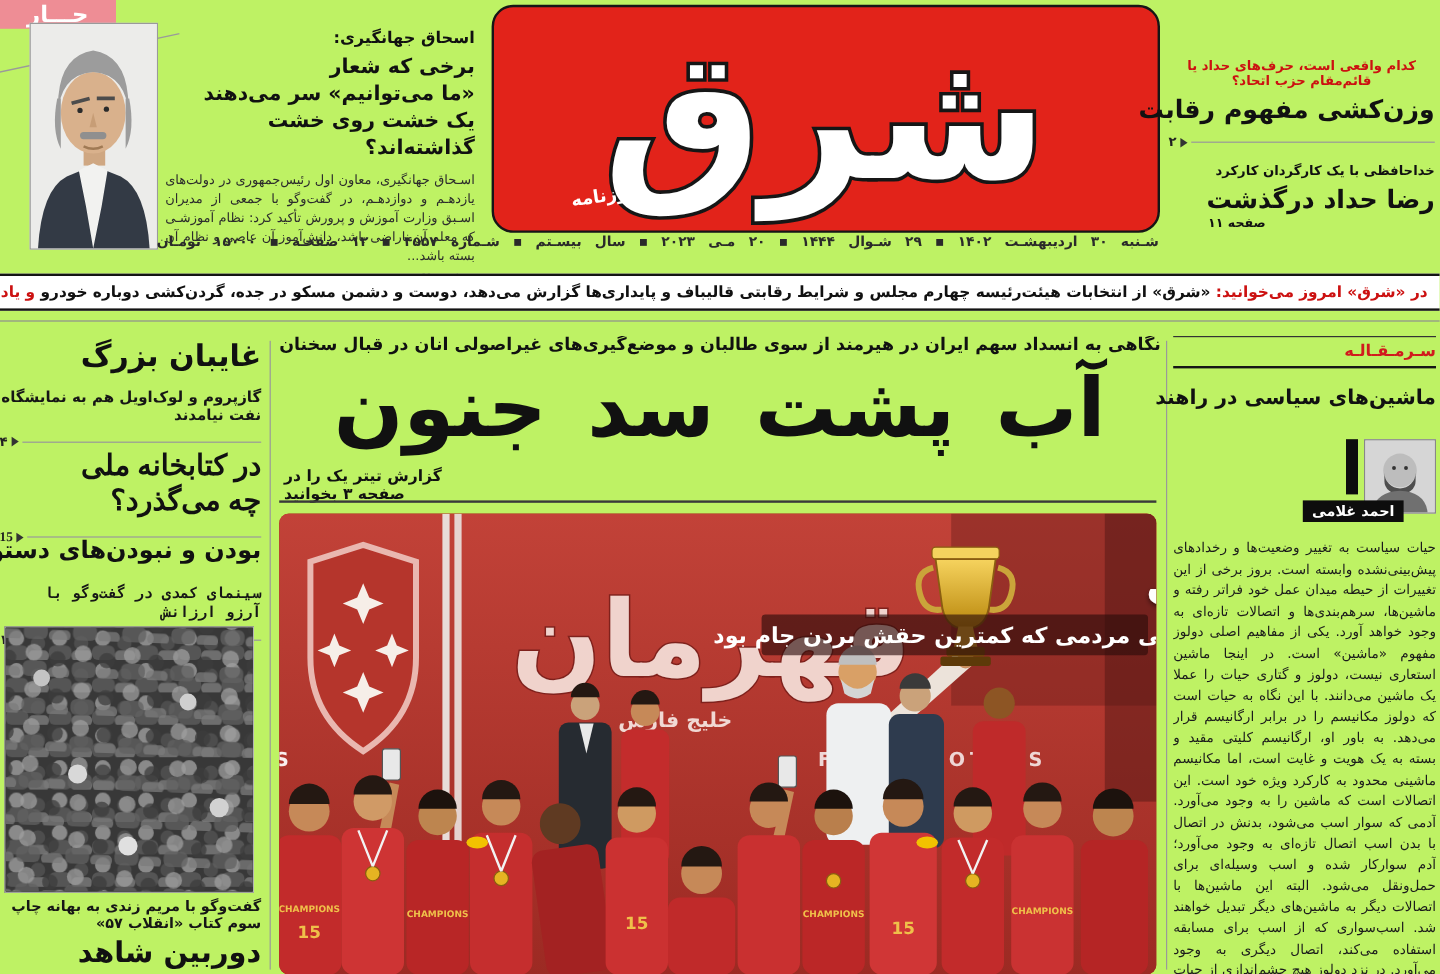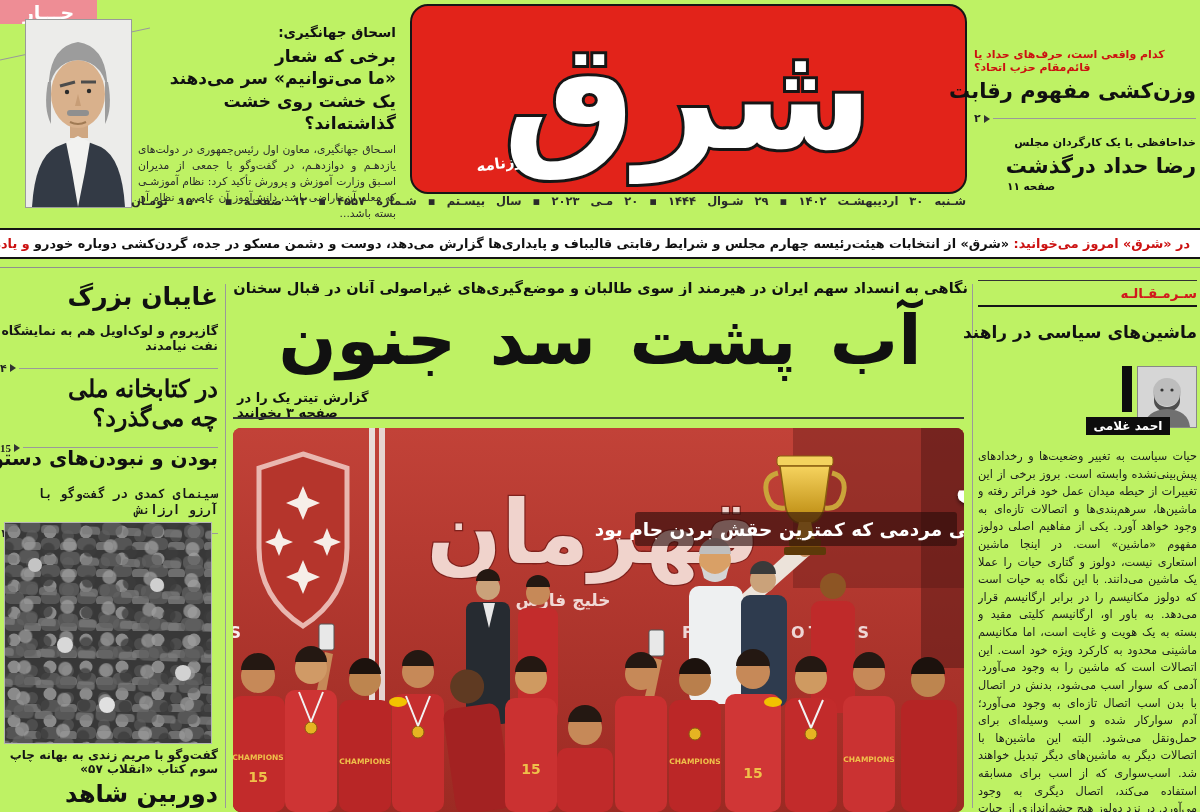--- a/index.html
+++ b/index.html
@@ -26,21 +26,21 @@
   .masthead-box{left:410px;top:4px;width:553px;height:186px;background:#e2231a;border:2px solid #161616;
                 border-radius:18px;overflow:visible;}
   .logo-svg{position:absolute;left:0;top:-6px;width:553px;height:192px;}
   .logo-sub{position:absolute;left:64px;top:148px;color:#fff;font-size:15px;font-weight:bold;
             transform:rotate(-8deg);letter-spacing:1px;}
   .dateline{left:330px;top:194px;width:636px;font-size:11.5px;font-weight:600;color:#2a2a2a;
             text-align:right;word-spacing:7px;white-space:nowrap;}
 
   
   .tr-col{left:974px;top:48px;width:222px;}
-  .tr-kicker1{color:#cc1111;font-size:11px;font-weight:bold;text-align:left;}
+  .tr-kicker1{color:#cc1111;font-size:11px;font-weight:bold;text-align:center;}
   .tr-headline{font-size:21px;font-weight:bold;text-align:right;margin-top:5px;white-space:nowrap;}
   .tr-kicker2{color:#111;font-size:11px;font-weight:bold;text-align:right;margin-top:11px;}
   .tr-pageref{font-size:10.5px;font-weight:bold;text-align:left;margin-top:2px;margin-left:33px;}
 
   
   .pmarker{display:flex;align-items:center;gap:3px;direction:ltr;margin-top:9px;}
   .pmarker .num{font-size:11px;font-weight:bold;color:#222;}
   .pmarker .tri{width:0;height:0;border-top:4px solid transparent;border-bottom:4px solid transparent;
                 border-left:6px solid #333;}
   .pmarker .line{flex:1;height:1px;background:#9a9a9a;}
@@ -124,21 +124,21 @@
   <div class="abs dateline">شـنبه ۳۰ اردیبهشـت ۱۴۰۲ ▪ ۲۹ شـوال ۱۴۴۴ ▪ ۲۰ مـی ۲۰۲۳ ▪ سال بیسـتم ▪ شـماره ۴۵۵۷ ▪ ۱۲ صفحـه ▪ ۱۵۰۰۰ تومـان</div>
 
   <div class="abs tr-col">
     <div class="tr-kicker1">کدام واقعی است، حرف‌های حداد یا قائم‌مقام حزب اتحاد؟</div>
     <div class="tr-headline">وزن‌کشی مفهوم رقابت</div>
     <div class="pmarker">
       <span class="num">۲</span>
       <span class="tri"></span>
       <span class="line"></span>
     </div>
-    <div class="tr-kicker2">خداحافظی با یک کارگردان مجلس</div>
+    <div class="tr-kicker2">خداحافظی با یک کارگردان کارکرد</div>
     <div class="tr-headline">رضا حداد درگذشت</div>
     <div class="tr-pageref">صفحه ۱۱</div>
   </div>
 
   <div class="abs ticker rt">
     <span class="red">در «شرق» امروز می‌خوانید:</span>
     <span>«شرق» از انتخابات هیئت‌رئیسه چهارم مجلس و شرایط رقابتی قالیباف و پایداری‌ها گزارش می‌دهد، دوست و دشمن مسکو در جده، گردن‌کشی دوباره خودرو</span>
     <span class="red">و یادداشت‌هایی از</span>
     
   </div>

